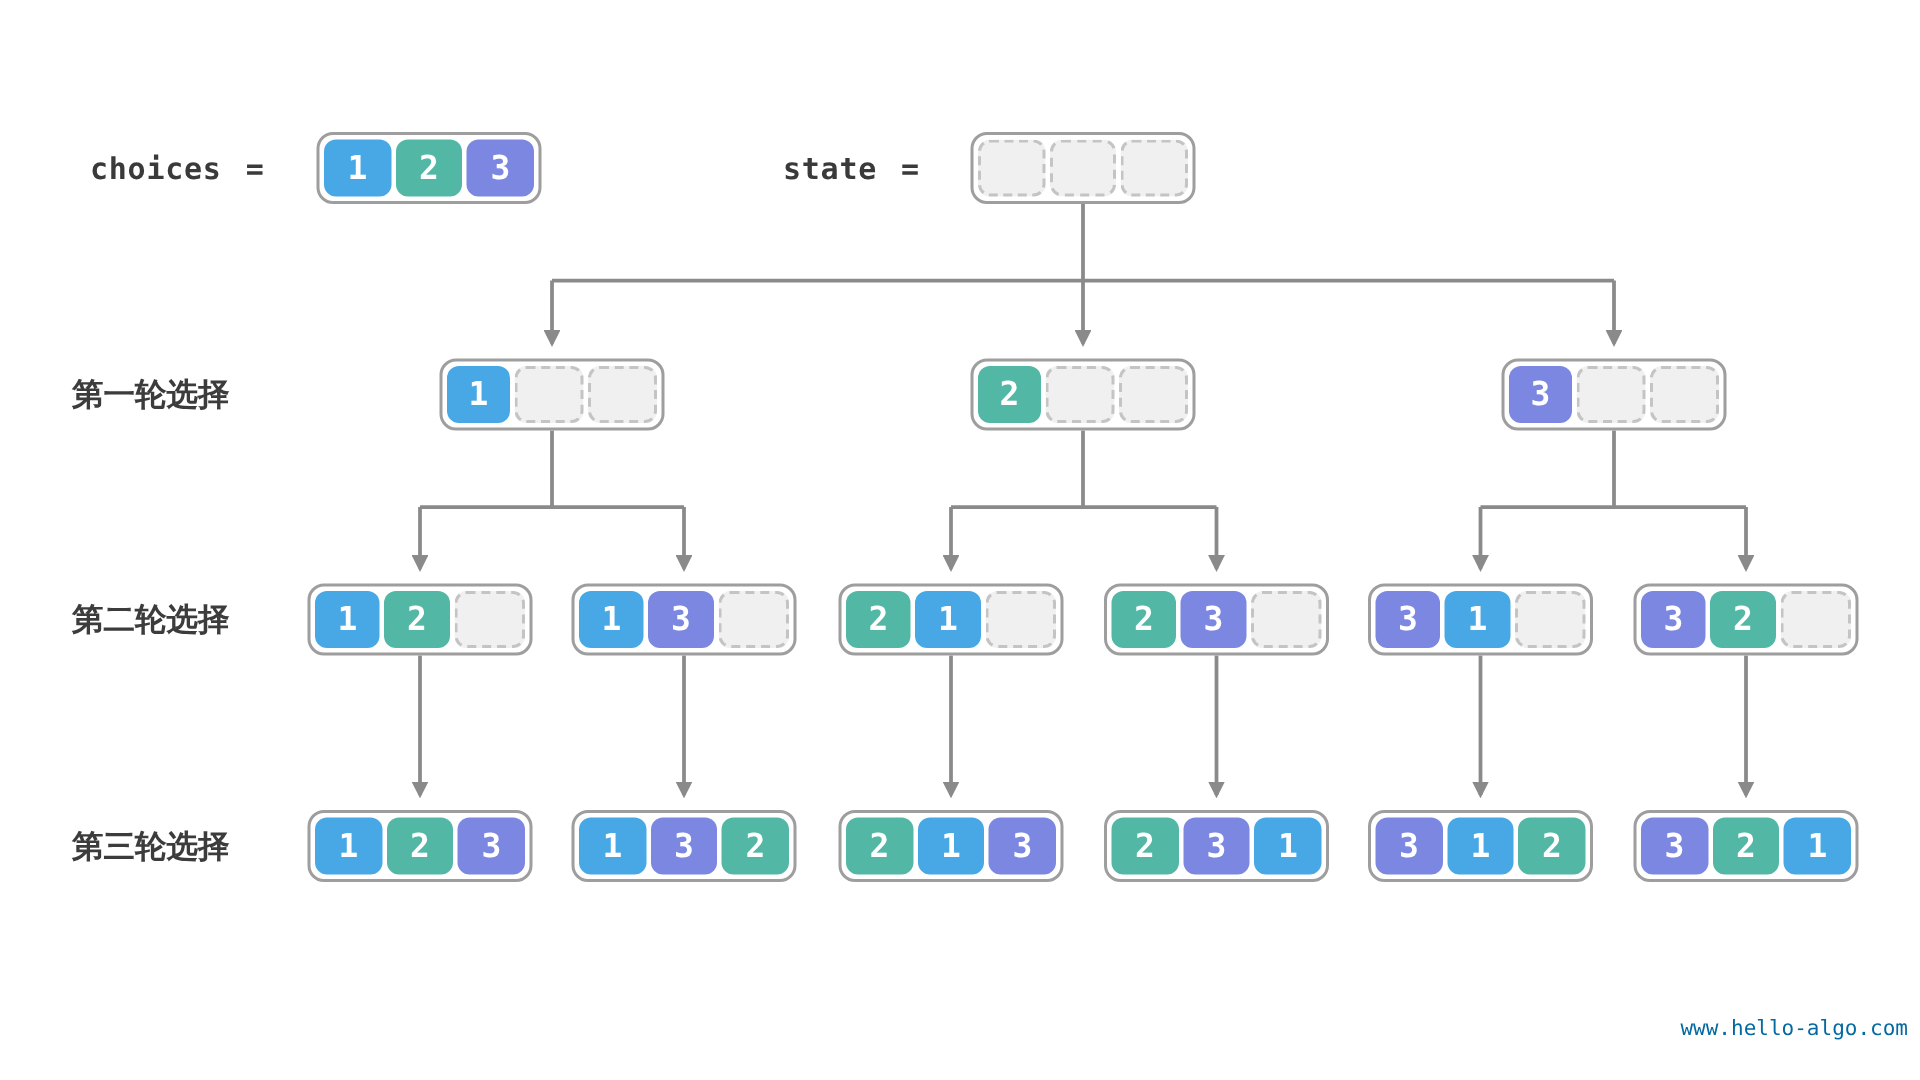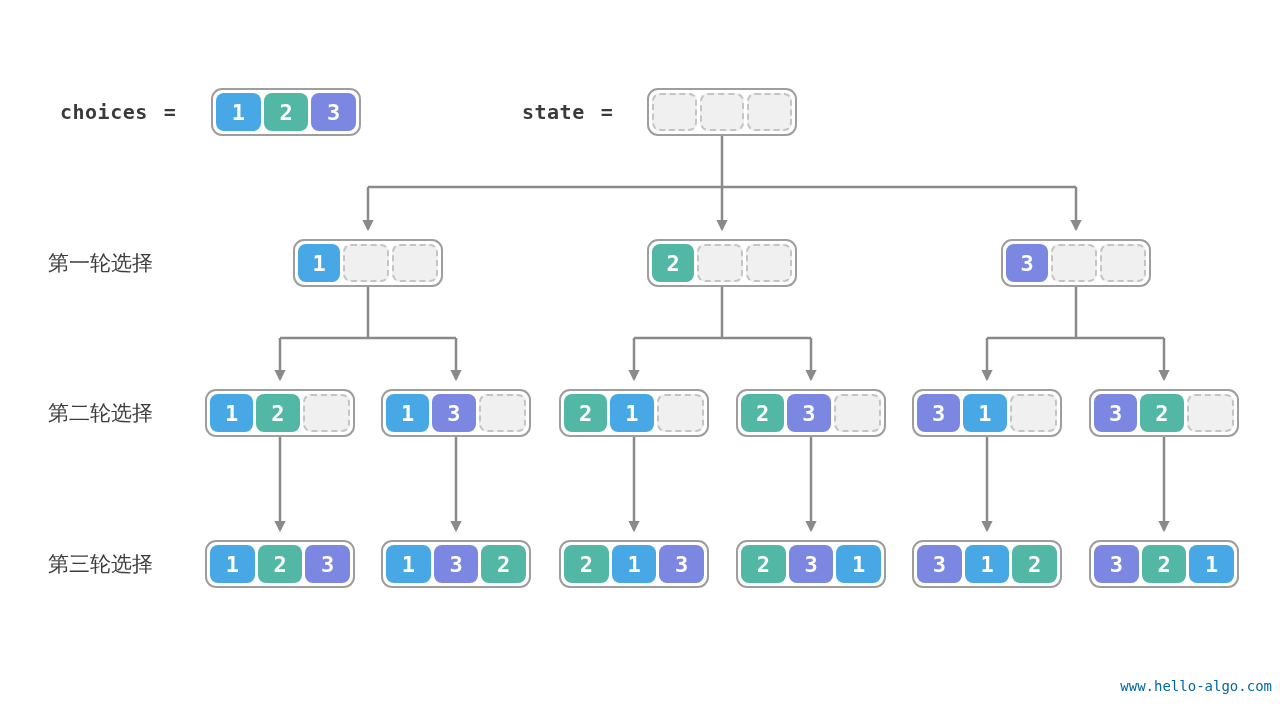--- a/index.html
+++ b/index.html
@@ -28,21 +28,21 @@
   .cell.filled {
     color:#ffffff; font-family:"DejaVu Sans Mono", monospace;
     font-weight:bold; font-size:22px;
   }
   .cell.empty {
     background:#f0f0f1; border:2px dashed #c4c4c4;
   }
 
   .row-label {
     position:absolute; left:48px; height:48px; display:flex; align-items:center;
-    font-size:21px; font-weight:400; color:#3c3c3c;
+    font-size:21px; font-weight:700; color:#3c3c3c;
     font-family:"Liberation Sans", sans-serif;
   }
 
   .watermark {
     position:absolute; right:48px; top:678px;
     font-family:"DejaVu Sans Mono", monospace; font-size:14px; color:#0369a1;
   }
 </style>
 </head>
 <body>

